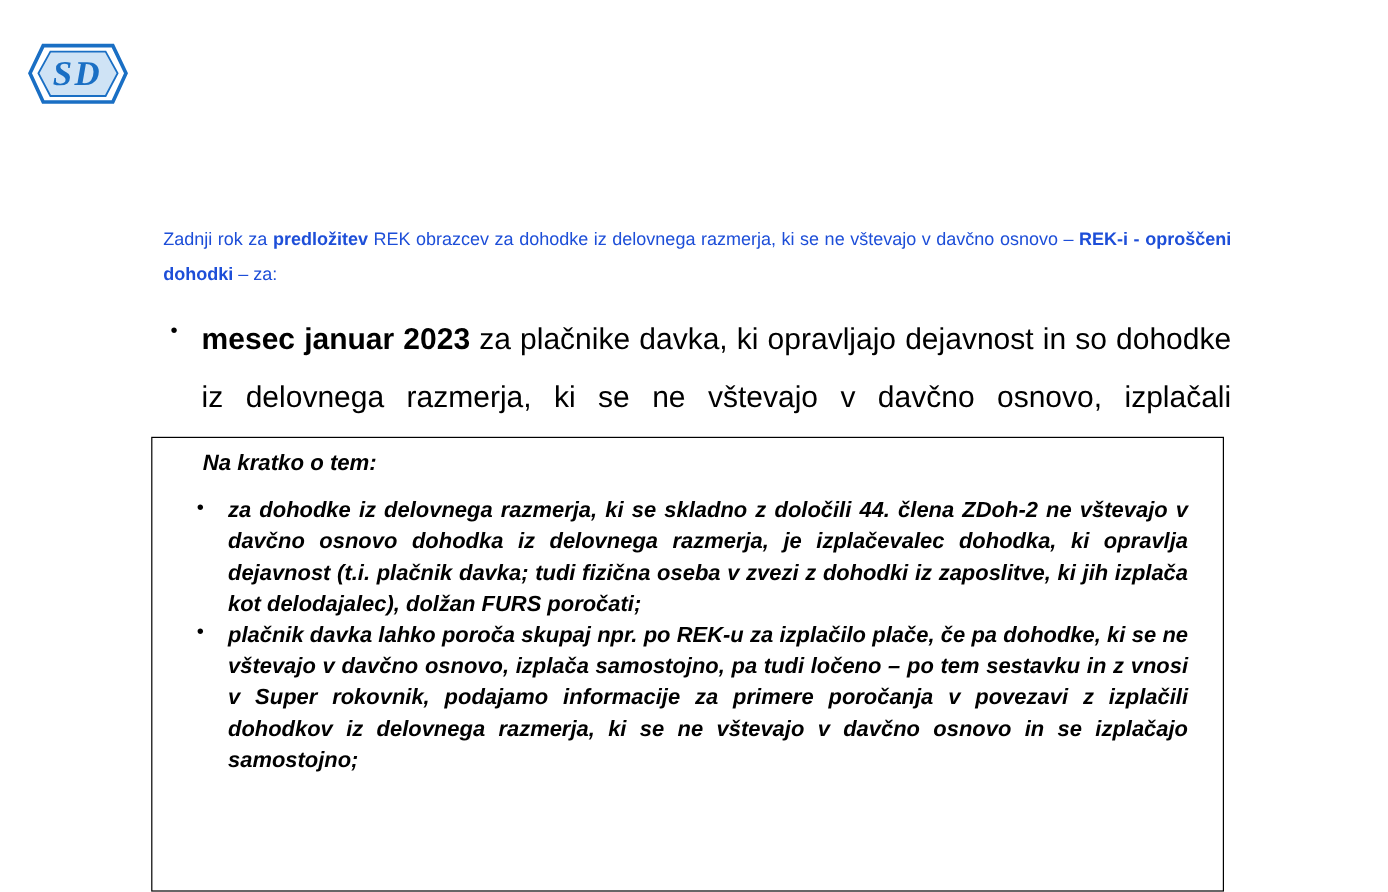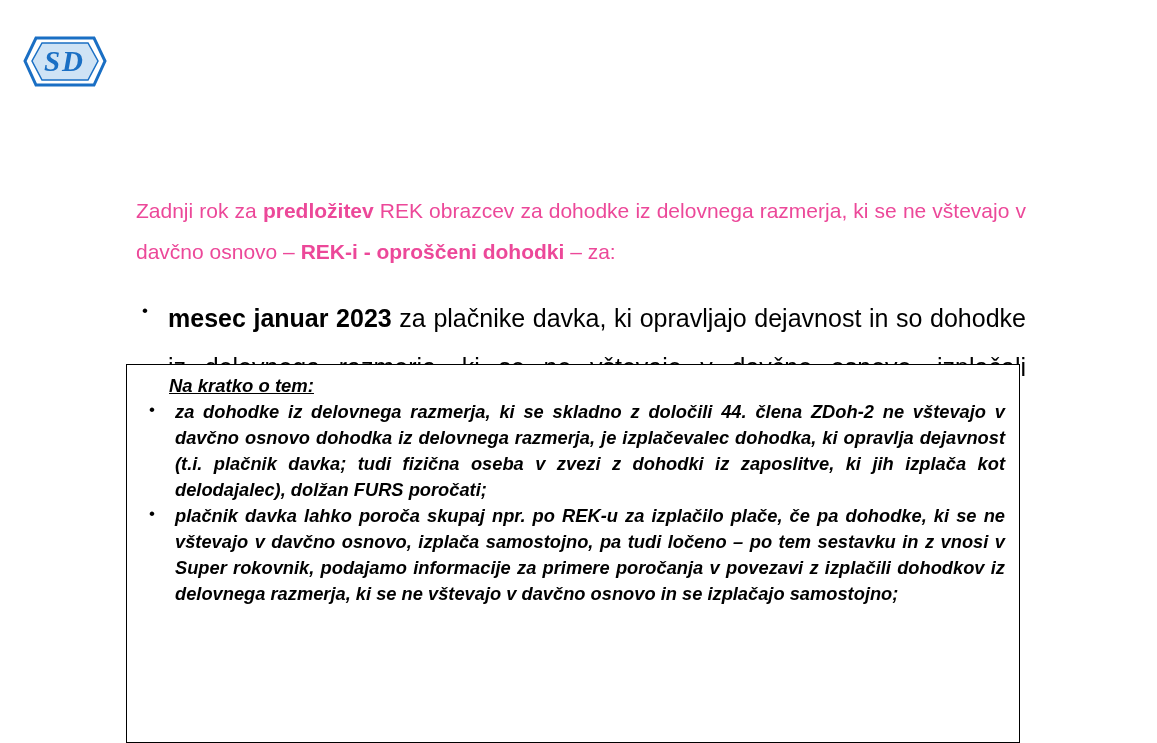--- a/index.html
+++ b/index.html
@@ -34,24 +34,24 @@
 
   
   .content {
     position: absolute;
     left: 136px;
     top: 170px;
     width: 890px;
   }
 
   .intro {
-    font-size: 21px;
+    font-size: 15px;
     line-height: 1.95;
     text-align: justify;
-    color: #ec4899;
+    color: #1d4ed8;
   }
   .intro b { font-weight: bold; }
 
   ul.plain {
     list-style: none;
     margin: 0;
     padding: 0;
   }
   ul.plain > li {
     position: relative;
@@ -78,26 +78,25 @@
     min-height: 379px;
     border: 1.5px solid #000;
     box-sizing: border-box;
     padding: 8px 14px 10px 12px;
     background: #fff;
   }
   .box-title {
     font-style: italic;
     font-weight: bold;
     font-size: 18.5px;
-    text-decoration: underline;
     margin: 2px 0 2px 30px;
   }
   ul.boxlist {
     list-style: none;
-    margin: 0;
+    margin: 15px;
     padding: 0;
   }
   ul.boxlist > li {
     position: relative;
     padding-left: 36px;
     font-style: italic;
     font-weight: bold;
     font-size: 18.3px;
     line-height: 1.42;
     text-align: justify;

